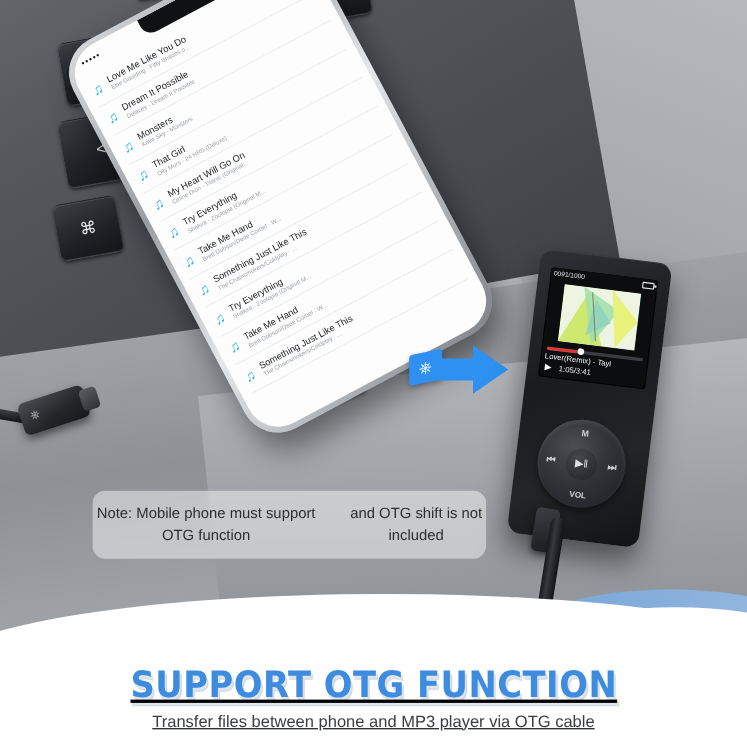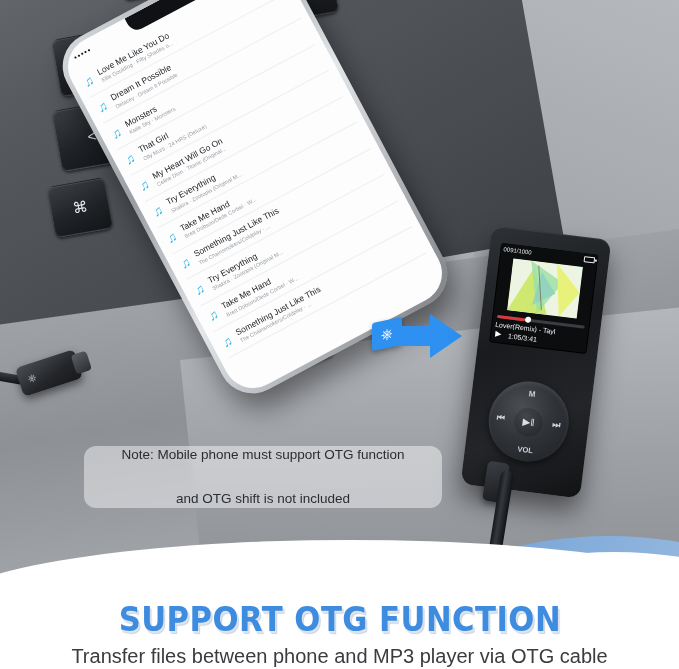--- a/index.html
+++ b/index.html
@@ -207,21 +207,21 @@
     background:linear-gradient(160deg,#3b3e43,#1a1c1f);
     border-radius:5px; transform:rotate(9deg);
     box-shadow:0 3px 7px rgba(0,0,0,.5);
   }
 
   
   .note-box {
     position:absolute; left:84px; top:446px; width:358px; height:62px;
     background:rgba(255,255,255,.45);
     border-radius:12px;
-    display:flex; flex-direction:column; align-items:center; justify-content:center;
+    display:flex; flex-direction:row; align-items:center; justify-content:center;
     text-align:center;
     color:#2b2d30;
     font-size:13.5px;
     line-height:1.45;
     backdrop-filter:blur(2px);
     gap:24px;
   }
 
   
   .curve {
@@ -238,34 +238,34 @@
   .curve-blue2 {
     position:absolute; right:-100px; top:552px; width:330px; height:120px;
     background:#ffffff;
     border-radius:50% 50% 0 0 / 60px 60px 0 0;
   }
 
   
   .footer {
     position:absolute; left:0; top:598px; width:679px; height:71px;
     background:#ffffff;
-    display:flex; flex-direction:column; align-items:center; justify-content:center;
+    display:flex; flex-direction:column; align-items:center; justify-content:center;text-decoration:underline;
   }
   .headline {
     font-family:"DejaVu Sans", sans-serif;
     font-weight:bold;
     font-size:33px;
     letter-spacing:.5px;
     color:#3d8ce0;
     text-shadow:1px 2px 0 #dfe5ec, 2px 3px 1px rgba(160,175,195,.55);
     transform:scaleX(.93);
   }
   .subline {
     margin-top:6px;
-    font-size:20px;
+    font-size:15px;
     color:#3a3c40;
   }
 </style>
 </head>
 <body>
 
 <div class="stage">
 
   <div class="photo">
 

